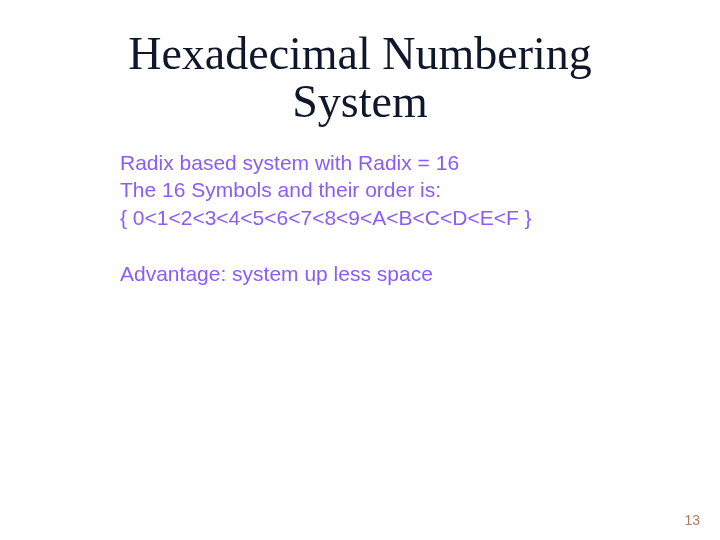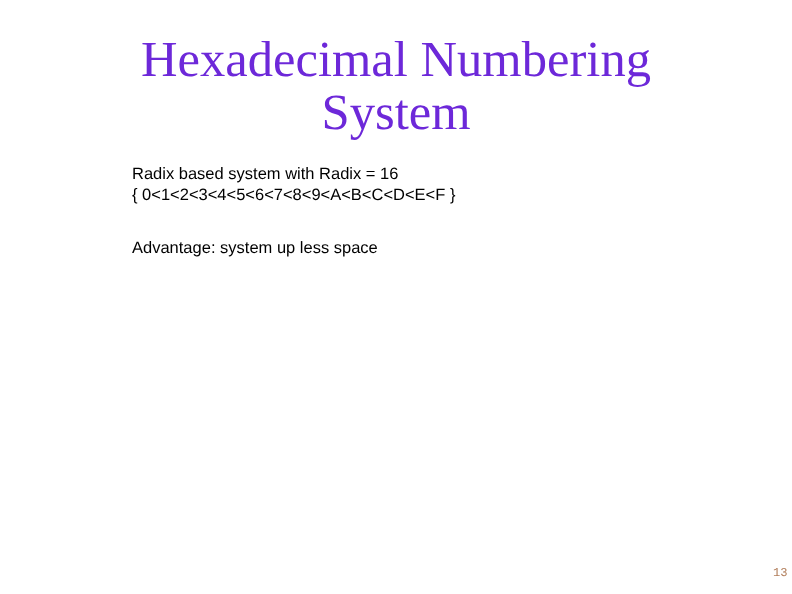--- a/index.html
+++ b/index.html
@@ -17,54 +17,55 @@
     background: #fff;
     box-sizing: border-box;
     padding: 30px 60px 30px 60px;
     font-family: Arial, Helvetica, sans-serif;
   }
   .title {
     font-family: Garamond, "Times New Roman", Georgia, serif;
     font-size: 46px;
     line-height: 1.05;
     text-align: center;
-    color: #6d28d9;
+    color: #0f172a;
     margin: 0 0 22px 0;
     font-weight: 400;
   }
   .body {
-    font-size: 15px;
+    font-size: 21px;
     line-height: 1.32;
-    color: #000000;
+    color: #8b5cf6;
     padding-left: 60px;
     padding-right: 10px;
   }
   .body p {
     margin: 0;
   }
   .gap {
     height: 28px;
   }
   .page-num {
     position: absolute;
     bottom: 12px;
-    right: 4px;
-    font-size: 11px;
+    right: 20px;
+    font-size: 14px;
     color: #b17d5a;
-    font-family: Liberation Mono, monospace;
+    font-family: Liberation Sans, sans-serif;
   }
 </style>
 </head>
 <body>
 
 <div class="slide">
   <h1 class="title">Hexadecimal Numbering System</h1>
 
   <div class="body">
     <p>Radix based system with Radix = 16</p>
+    <p>The 16 Symbols and their order is:</p>
     <p>{ 0&lt;1&lt;2&lt;3&lt;4&lt;5&lt;6&lt;7&lt;8&lt;9&lt;A&lt;B&lt;C&lt;D&lt;E&lt;F }</p>
     <div class="gap"></div>
     <p>Advantage: system up less space</p>
     <div class="gap"></div>
   </div>
 
   <div class="page-num">13</div>
 </div>
 
 </body></html>

